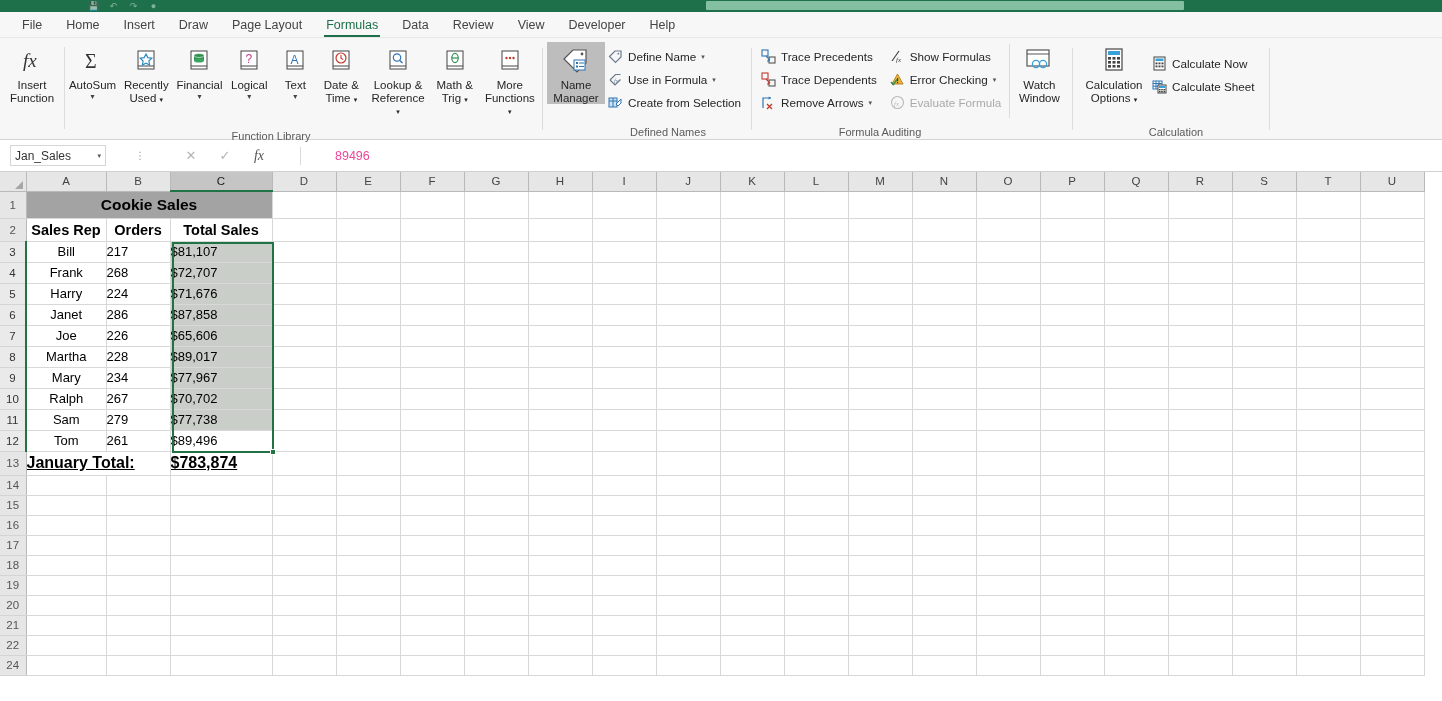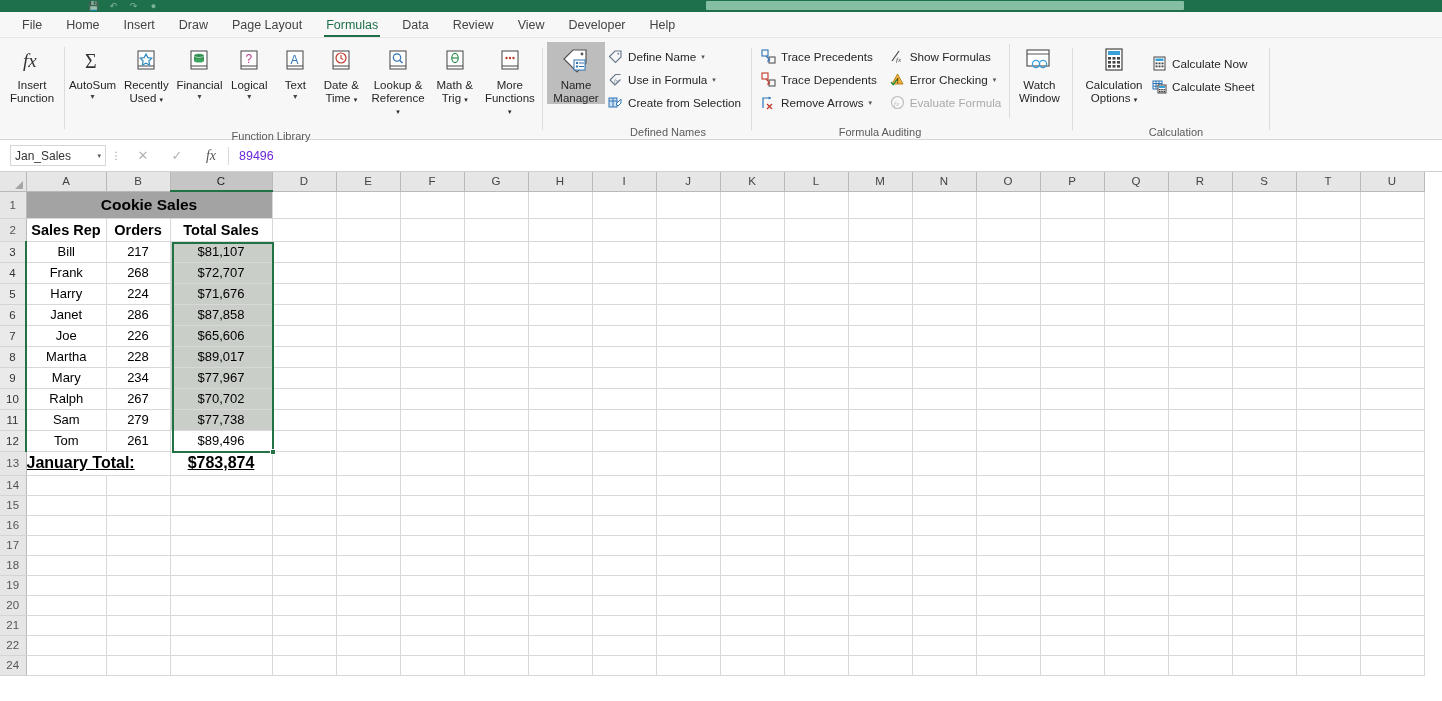--- a/index.html
+++ b/index.html
@@ -43,33 +43,33 @@
     font-size:11.7px; color:#262626; white-space:nowrap; }
   .sbtn .sico{ width:17px; height:17px; margin-right:4px; display:flex; align-items:center;
     justify-content:center; flex:none; }
   .sbtn.dis{ color:#aaa; }
   .sbtn .car{ font-size:7px; color:#555; margin-left:5px; }
 
   .col3{ display:flex; flex-direction:column; }
 
   
   .fbar{ height:32px; background:#fff; display:flex; align-items:center;
-    border-bottom:1px solid #d0d0d0; padding:0 4px; }
+    border-bottom:1px solid #d0d0d0; padding:0 4px;gap:24px; }
   .namebox{ width:96px; height:21px; border:1px solid #d6d6d6; background:#fff;
     display:flex; align-items:center; padding:0 4px; margin-left:6px; }
   .namebox .nbtxt{ flex:1; font-size:12px; color:#333; }
   .namebox .nbarr{ font-size:7px; color:#555; }
   .fdots{ width:20px; text-align:center; font-size:10px; color:#9a9a9a; letter-spacing:0; }
   .fbtns{ display:flex; align-items:center; gap:0; }
   .fbtn{ width:34px; height:22px; display:flex; align-items:center; justify-content:center;
     font-size:13px; color:#b4b4b4; }
   .fbtn.fx{ color:#555; font-style:italic; font-family:"Liberation Serif",serif; font-size:14px;}
   .fbsep{ width:1px; height:18px; background:#dadada; }
   .finput{ flex:1; height:22px; display:flex; align-items:center; padding-left:10px;
-    font-size:12.5px; color:#6d28d9; }
+    font-size:12.5px; color:#ec4899; }
 
   
   .grid{ position:relative; width:1442px; height:531px; overflow:hidden; background:#fff; }
   .gtable{ border-collapse:collapse; table-layout:fixed; }
   .gtable td, .gtable th{ padding:0; margin:0; }
 
   .corner{ width:26px; height:18px; background:#e6e6e6; border-right:1px solid #b9b9b9;
     border-bottom:1px solid #b9b9b9; position:relative; }
   .corner::after{ content:""; position:absolute; right:3px; bottom:2px;
     border-left:8px solid transparent; border-bottom:8px solid #a6a6a6; }
@@ -80,21 +80,21 @@
   .chead.sel{ background:#c5c5c5; border-bottom:2px solid #217346; color:#1b1b1b; }
 
   .rhead{ width:26px; background:#e6e6e6; border-right:1px solid #b9b9b9;
     border-bottom:1px solid #d4d4d4; font-size:11.5px; color:#555; font-weight:400;
     text-align:center; cursor:default; }
   .rhead.sel{ background:#eaeaea; border-right:2px solid #217346; color:#333; }
 
   .cell{ border-right:1px solid #d8d8d8; border-bottom:1px solid #d8d8d8;
     font-size:13px; color:#000; padding:0 3px; overflow:hidden; white-space:nowrap;
     vertical-align:middle; }
-  .cell.r{ text-align:center; }
+  .cell.r{ text-align:left; }
   .cell.c{ text-align:center; }
   .cell.l{ text-align:left; }
   .cell.titlecell{ background:#a3a3a3; text-align:center; font-weight:bold; font-size:15.5px; }
   .cell.hdr{ font-weight:bold; font-size:14.5px; }
   .cell.selfill{ background:#c9cec9; }
   .cell.totalrow{ font-weight:bold; font-size:16px;text-decoration:underline; }
 
   
   .selbox{ position:absolute; border:2px solid #217346; pointer-events:none; z-index:5; }
   .fillhandle{ position:absolute; width:6px; height:6px; background:#217346;

